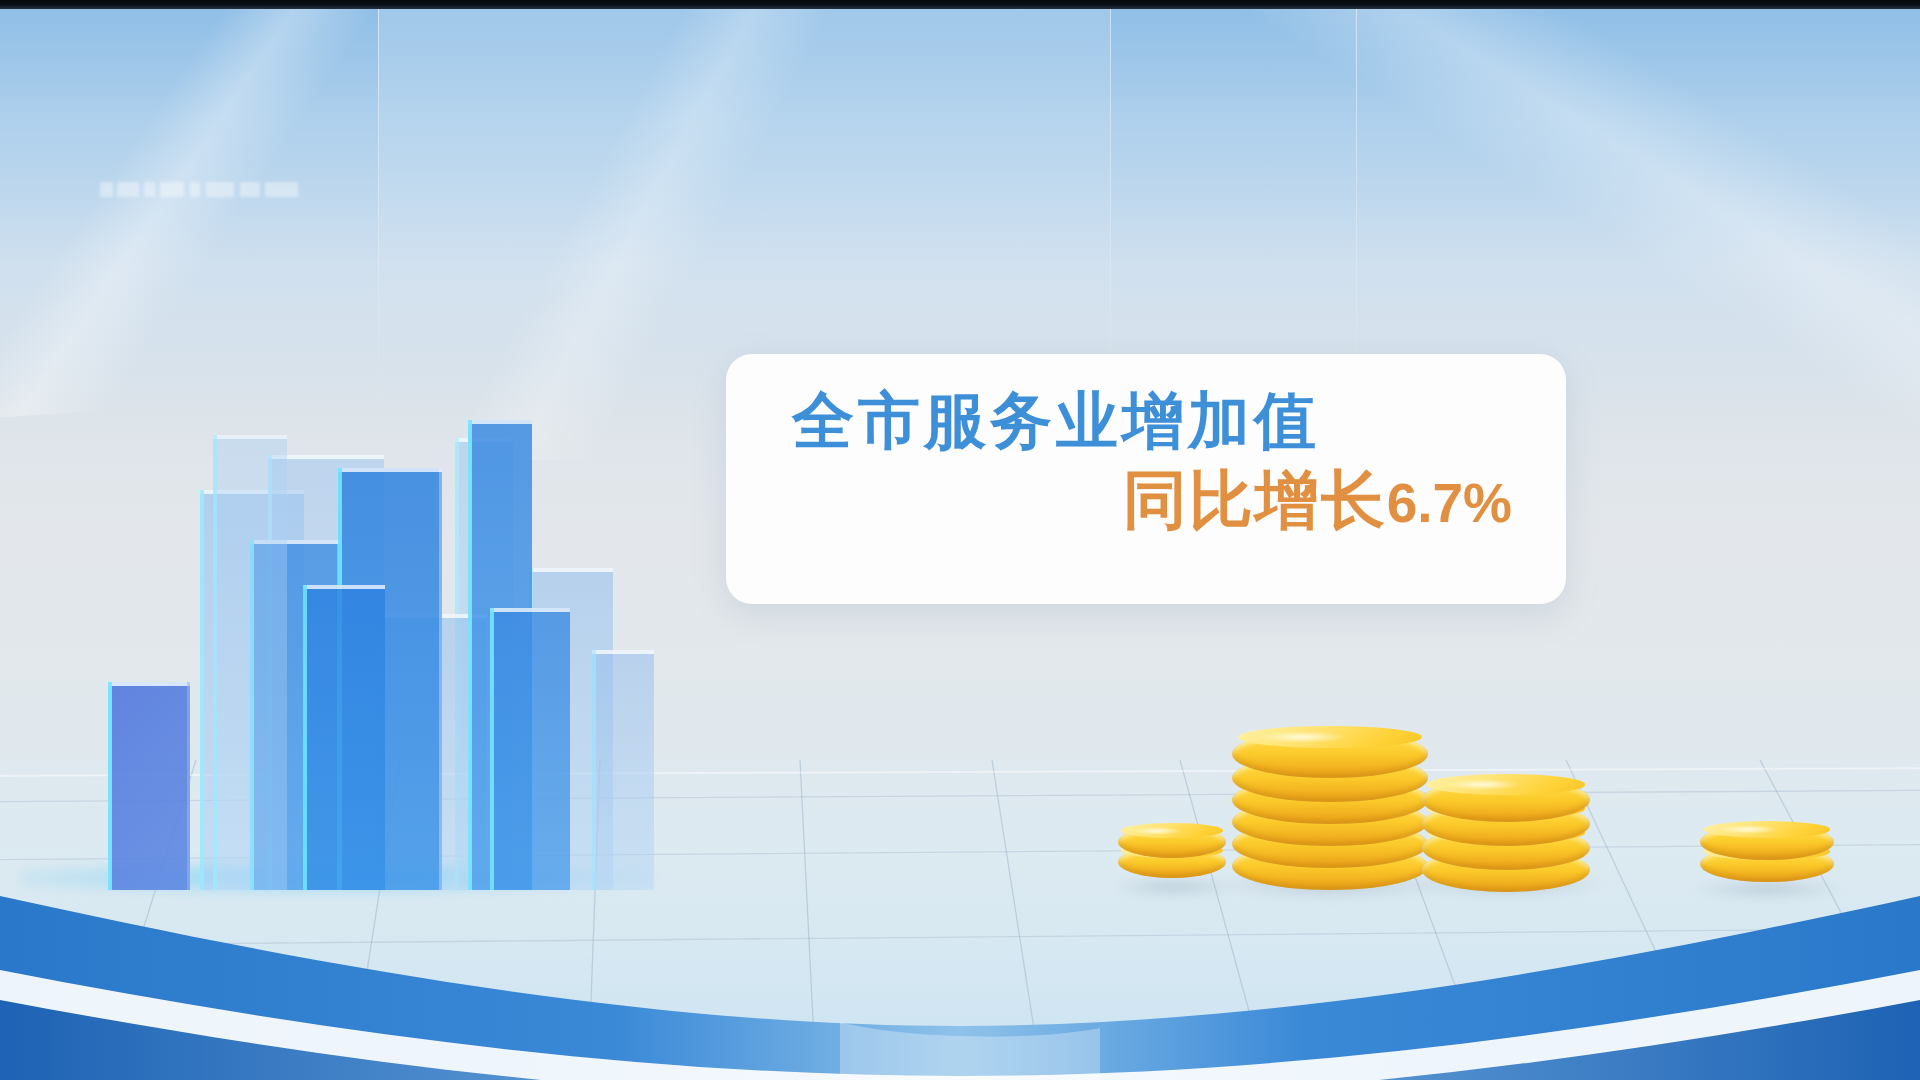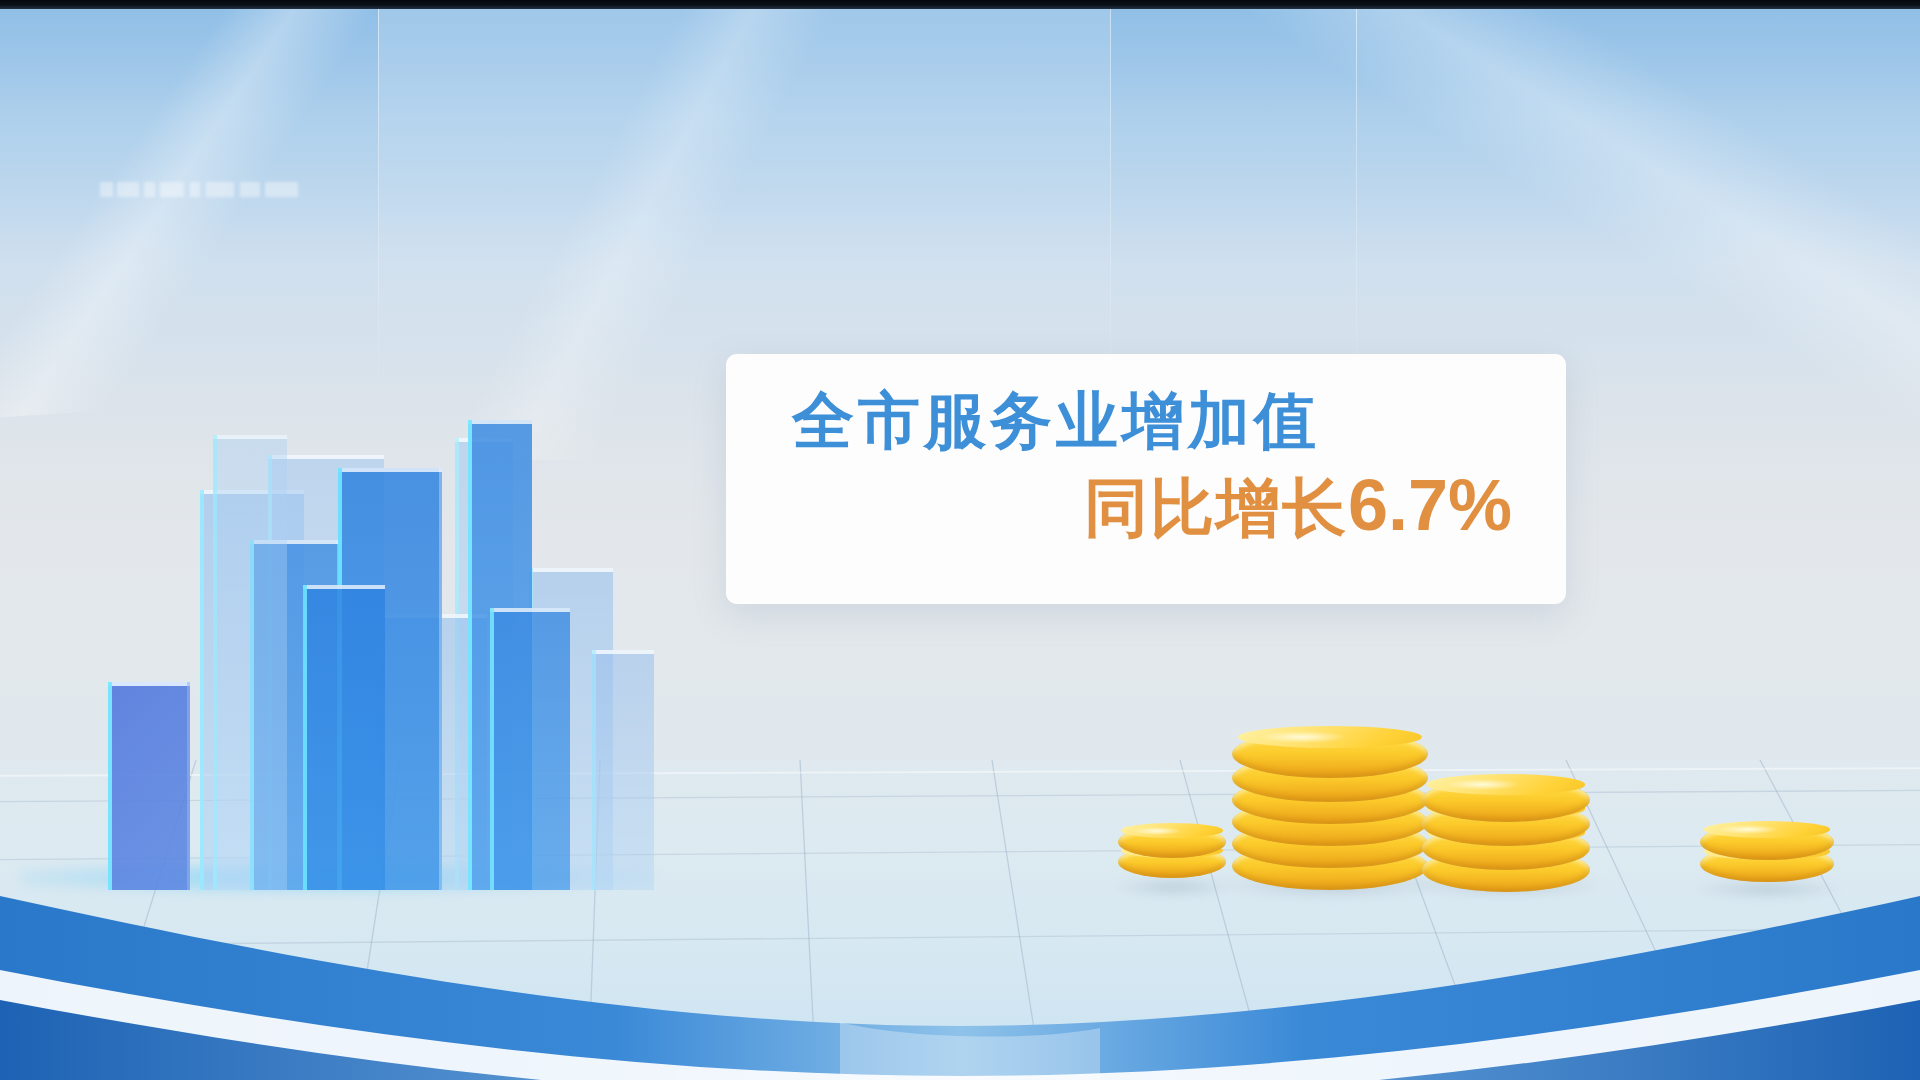--- a/index.html
+++ b/index.html
@@ -50,27 +50,27 @@
 
   
   .title-block{ position:absolute; left:388px; top:198px; }
   .title-text{ font-size:58px; font-weight:bold; color:#3d95de; letter-spacing:2px;
     line-height:1.05; text-shadow:0 1px 3px rgba(255,255,255,.85); white-space:nowrap; }
   .title-rule{ margin-top:18px; width:400px; height:5px; border-radius:3px;
     background:linear-gradient(90deg,#2f86d4 0%, #4e9ddf 50%, #2f86d4 100%); }
 
   
   .card{ position:absolute; left:726px; top:354px; width:840px; height:250px;
-    background:#fdfdfe; border-radius:11px;
+    background:#fdfdfe; border-radius:26px;
     box-shadow:0 10px 34px rgba(110,135,160,.18); padding:30px 44px 0 44px; }
   .card-line1{ font-size:62px; font-weight:bold; color:#3d8fd8; letter-spacing:4px;
     line-height:1.18; white-space:nowrap; text-align:left; padding-left:22px; }
   .card-line2{ font-size:64px; font-weight:bold; color:#e09040; letter-spacing:2px;
     line-height:1.18; white-space:nowrap; text-align:right; padding-right:10px; margin-top:6px; }
-  .card-line2 .pct{ font-size:72px; letter-spacing:0px; }
+  .card-line2 .pct{ font-size:55px; letter-spacing:0px; }
 
   
   .chart{ position:absolute; left:0px; top:330px; width:700px; height:560px; }
   .bar{ position:absolute; bottom:0; border-radius:1px; }
   .bar .face{ position:absolute; inset:0; }
   .bar .lip{ position:absolute; left:0; right:0; top:0; height:4px;
     background:rgba(255,255,255,.75); }
   .bar .edge-l{ position:absolute; left:0; top:0; bottom:0; width:4px; }
   .bar .edge-r{ position:absolute; right:0; top:0; bottom:0; width:3px;
     background:rgba(255,255,255,.30); }

